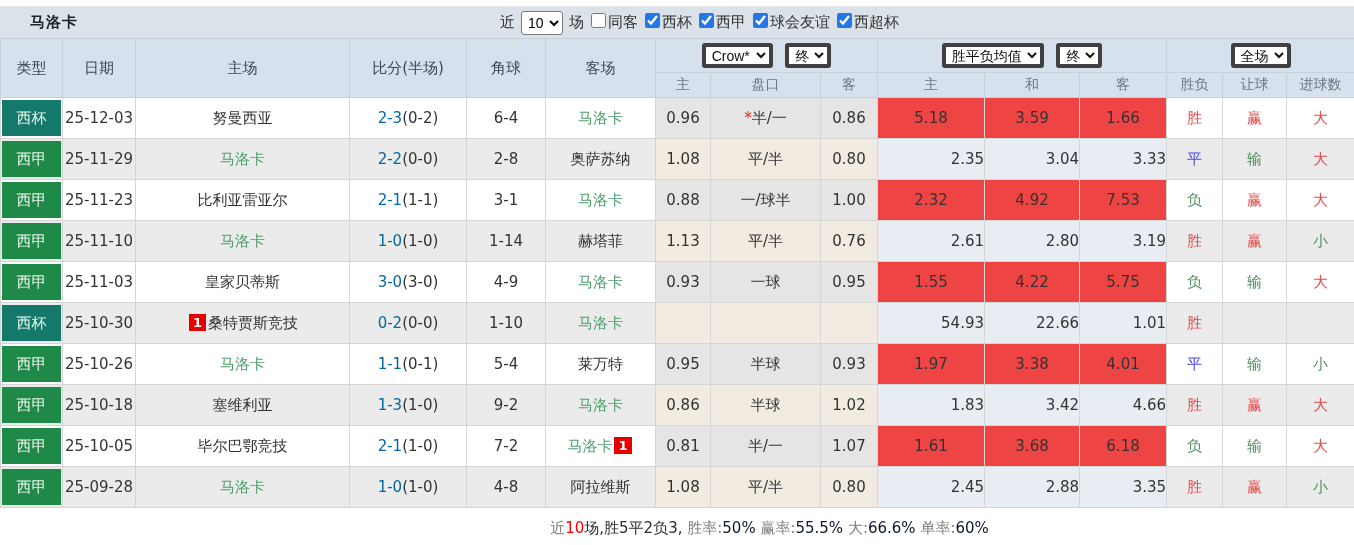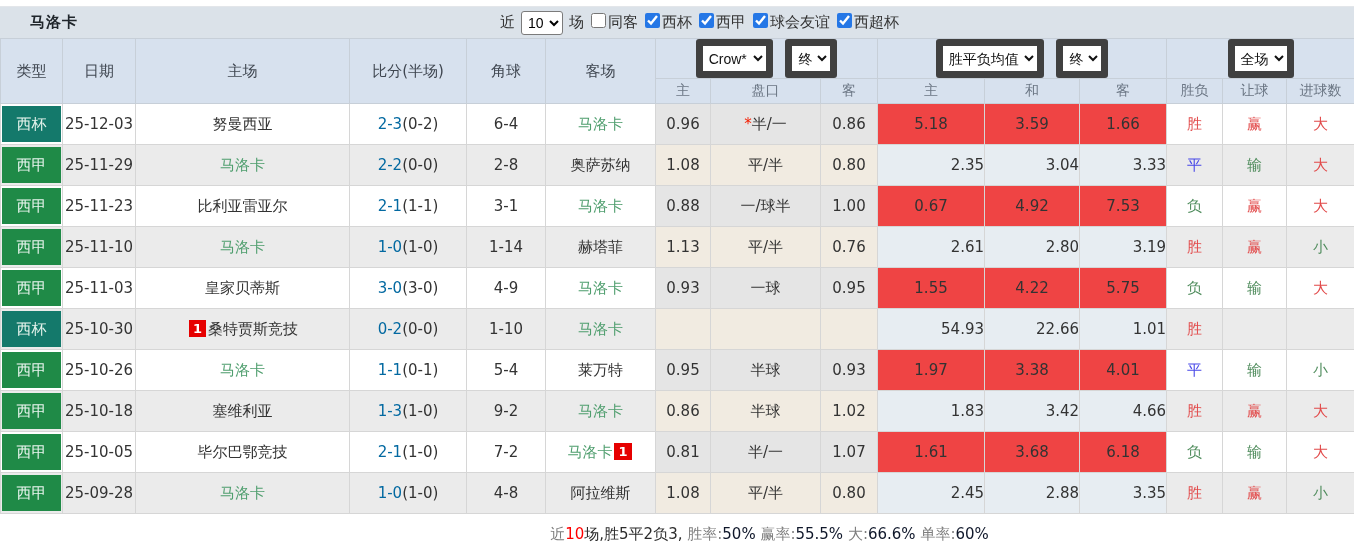--- a/index.html
+++ b/index.html
@@ -17,21 +17,21 @@
   .filters { position: absolute; left: 500px; top: 0; height: 100%; display: flex; align-items: center; white-space: nowrap; }
   .filters select { height: 24px; font-size: 14px; border: 1px solid #7b7b7b; border-radius: 3px; background: #fff; margin: 0 6px; padding: 0 2px; }
   .chk { display: inline-flex; align-items: flex-start; margin-left: 7px; cursor: pointer; }
   .chk input { width: 15px; height: 15px; margin-right: 2px; accent-color: #2577e6; }
 
   
   table { width: 1354px; border-collapse: collapse; table-layout: fixed; font-size: 15px; }
   thead th { background: #d7e1ee; font-weight: normal; border: 1px solid #c7cfd8; }
   thead tr.h1 th { height: 34px; color: #3f4650; font-size: 15px; }
   thead tr.h2 th { height: 25px; color: #6b7684; font-size: 14px; }
-  thead select { height: 39px; font-size: 14px; border: 7px solid #404040; border-radius: 3px; background: #fff; padding: 0 2px; margin: 0 4px; color: #111; }
+  thead select { height: 25px; font-size: 14px; border: 4px solid #404040; border-radius: 3px; background: #fff; padding: 0 2px; margin: 0 4px; color: #111; }
   tbody td { border: 1px solid #d6d6d6; text-align: center; height: 40px; color: #333; overflow: hidden; white-space: nowrap; }
   tbody tr.odd  { background: #ffffff; }
   tbody tr.even { background: #ebebeb; }
   tr.odd  .ah-bg { background: #e5e5e5; }
   tr.even .ah-bg { background: #f1ebe1; }
   tr.odd  .eu-bg { background: #ef4444; }
   tr.even .eu-bg { background: #e7edf2; text-align: right; }
 
   .c-type { padding: 0 1px; }
   .type-badge {
@@ -198,21 +198,21 @@
             <span class="type-badge bg-green">西甲</span>
           </td>
     <td class="c-date">25-11-23</td>
     <td class="c-home"><span>比利亚雷亚尔</span></td>
     <td class="c-score"><span class="ft score-ft">2-1</span><span class="ht score-ht">(1-1)</span></td>
     <td class="c-corner">3-1</td>
     <td class="c-away"><span class="team-green">马洛卡</span></td>
     <td class="c-ah ah-bg">0.88</td>
     <td class="c-hc ah-bg">一/球半</td>
     <td class="c-aa ah-bg">1.00</td>
-    <td class="c-eh eu-bg">0.67</td>
+    <td class="c-eh eu-bg">2.32</td>
     <td class="c-ed eu-bg">4.92</td>
     <td class="c-ea eu-bg">7.53</td>
     <td class="c-res c-green">负</td>
     <td class="c-let c-red">赢</td>
     <td class="c-goal c-red">大</td>
   </tr>
         <tr class="even">
     <td class="c-type">
             <span class="type-badge bg-green">西甲</span>
           </td>

